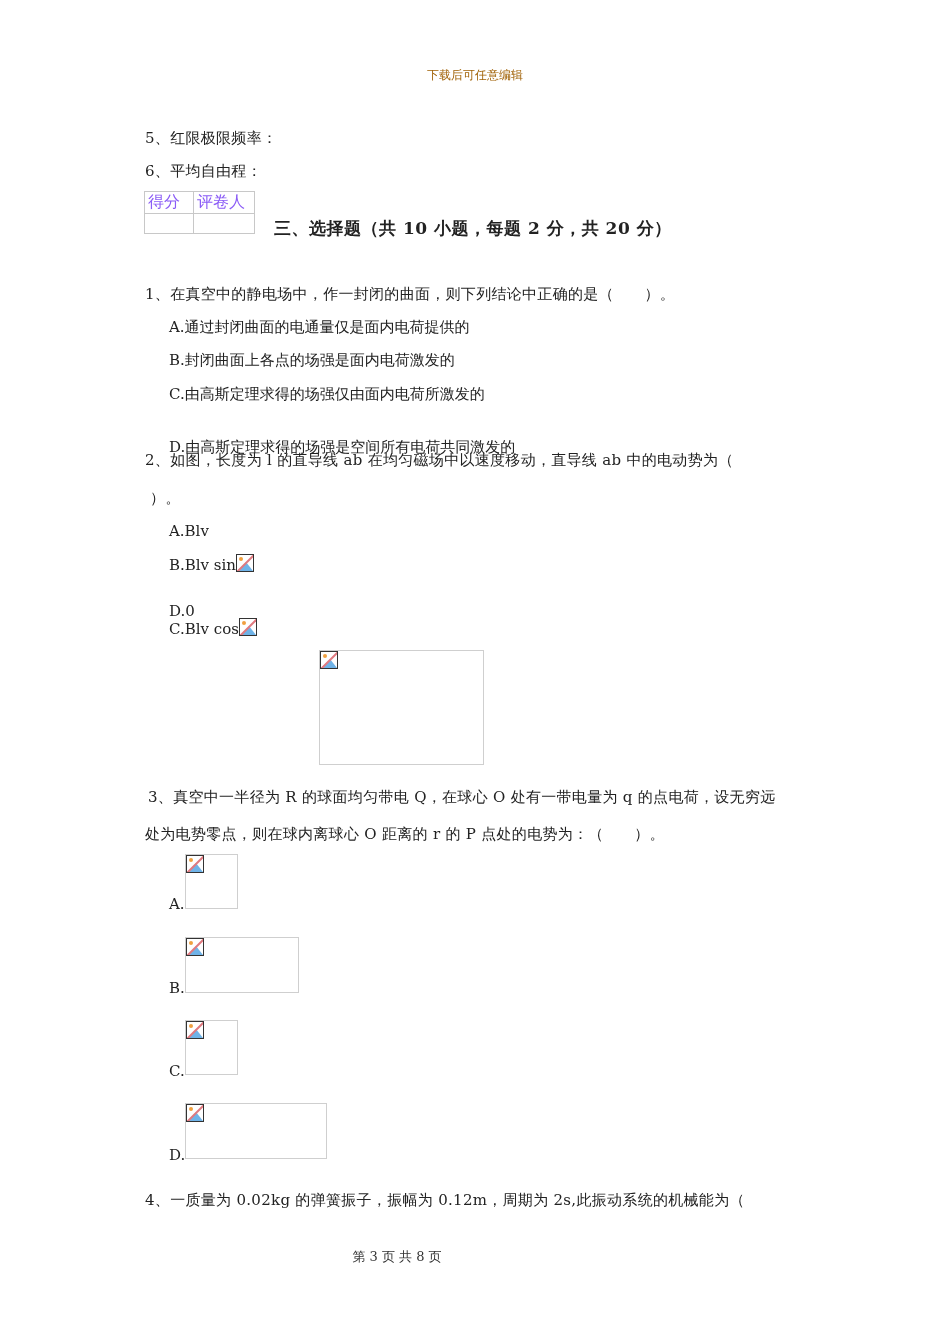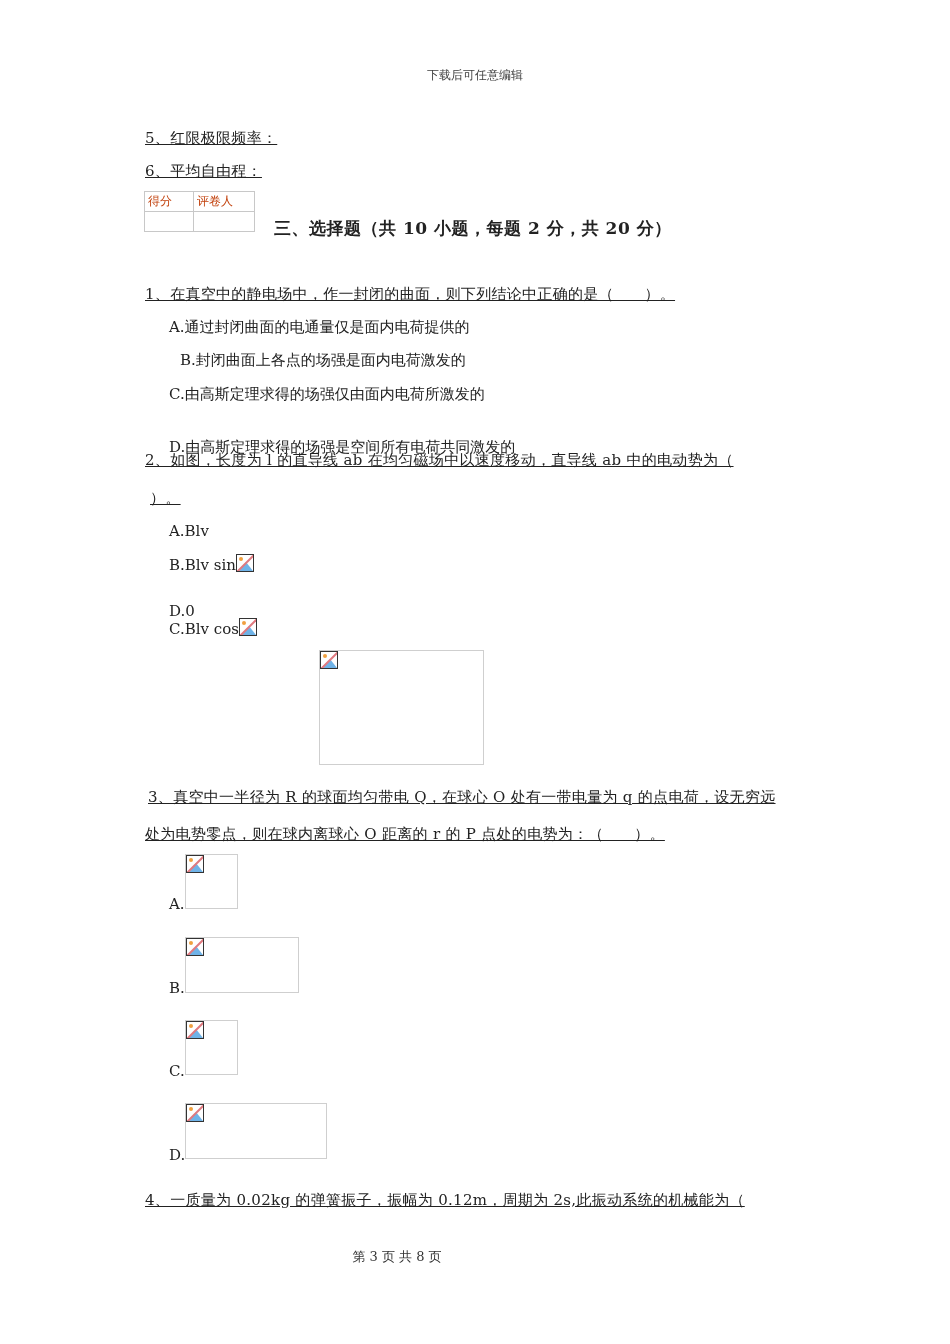--- a/index.html
+++ b/index.html
@@ -2,27 +2,27 @@
 <html><head>
 <meta charset="utf-8">
 <style>
   html, body { margin: 0; padding: 0; background: #ffffff; }
   body {
     width: 950px; height: 1344px; position: relative; overflow: hidden;
     font-family: "DejaVu Serif", "Liberation Serif", serif;
     color: #222222;
   }
   .abs { position: absolute; white-space: nowrap; }
-  .header { top: 67px; left: 0; width: 950px; text-align: center; font-size: 12px; color: #404040; }
+  .header { top: 67px; left: 0; width: 950px; text-align: center; font-size: 12px; color: #a16207; }
   .footer { top: 1248px; left: 0; width: 794px; text-align: center; font-size: 13px; color: #333; }
-  .line { font-size: 15px; line-height: 20px; letter-spacing: 0.3px; text-decoration: underline; }
+  .line { font-size: 15px; line-height: 20px; letter-spacing: 0.3px; }
   .opt { font-size: 15px; line-height: 20px; }
   .score-table {
     position: absolute; left: 144px; top: 191px; border-collapse: collapse;
-    font-family: Liberation Sans, sans-serif; font-size: 12px; color: #c2410c;
+    font-family: Liberation Sans, sans-serif; font-size: 16px; color: #8b5cf6;
   }
   .score-table td { border: 1px solid #c8c8c8; height: 19px; padding: 0 3px; }
   .score-table td.c1 { width: 42px; }
   .score-table td.c2 { width: 54px; }
   .section-title { top: 217px; left: 274px; font-size: 17px; font-weight: bold; letter-spacing: 0.5px; }
   .img-icon {
     display: inline-block; width: 18px; height: 18px; position: relative;
     border: 1.5px solid #333; box-sizing: border-box; background: #fff; overflow: hidden;
     vertical-align: -2px;
   }
@@ -51,21 +51,21 @@
     <td class="c1"></td>
     <td class="c2"></td>
   </tr>
 </tbody>
   </table>
 
 <div class="abs section-title">三、选择题（共 10 小题，每题 2 分，共 20 分）</div>
 
 <div class="abs line" style="top:284px;left:145px;">1、在真空中的静电场中，作一封闭的曲面，则下列结论中正确的是（　　）。</div>
 <div class="abs opt" style="top:317px;left:169px;">A.通过封闭曲面的电通量仅是面内电荷提供的</div>
-<div class="abs opt" style="top:350px;left:180px;">B.封闭曲面上各点的场强是面内电荷激发的</div>
+<div class="abs opt" style="top:350px;left:169px;">B.封闭曲面上各点的场强是面内电荷激发的</div>
 <div class="abs opt" style="top:384px;left:169px;">C.由高斯定理求得的场强仅由面内电荷所激发的</div>
 <div class="abs opt" style="top:417px;left:169px;margin-top:20px;">D.由高斯定理求得的场强是空间所有电荷共同激发的</div>
 
 <div class="abs line" style="top:450px;left:145px;">2、如图，长度为 l 的直导线 ab 在均匀磁场中以速度移动，直导线 ab 中的电动势为（</div>
 <div class="abs line" style="top:488px;left:150px;">）。</div>
 <div class="abs opt" style="top:521px;left:169px;">A.Blv</div>
 <div class="abs opt" style="top:554px;left:169px;">
   <span>B.Blv sin</span><span class="img-icon"><span class="sun"></span><span class="mtn"></span><span class="slash"></span></span>
 </div>
 <div class="abs opt" style="top:618px;left:169px;">

